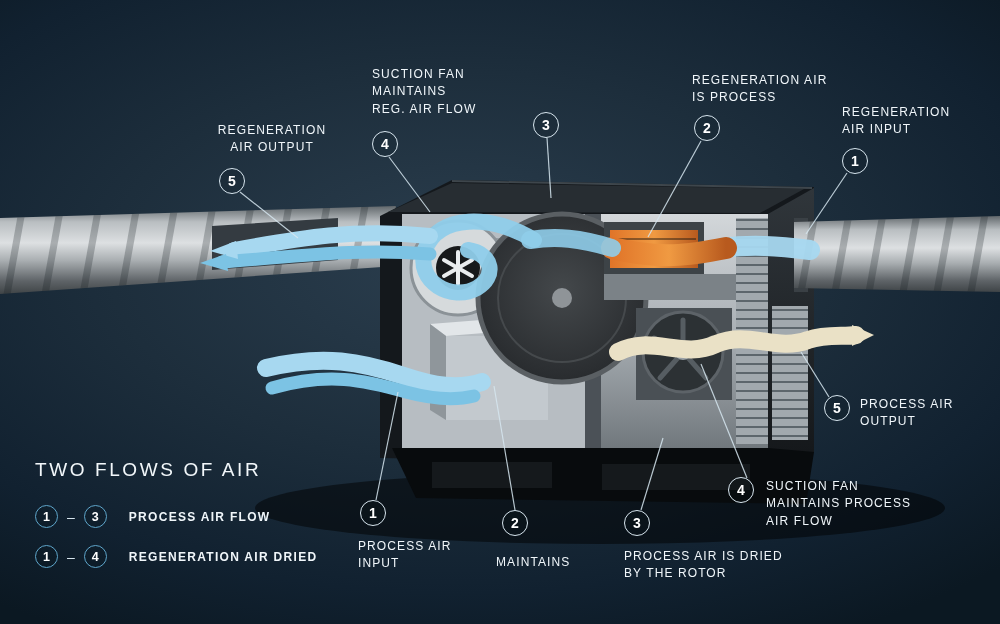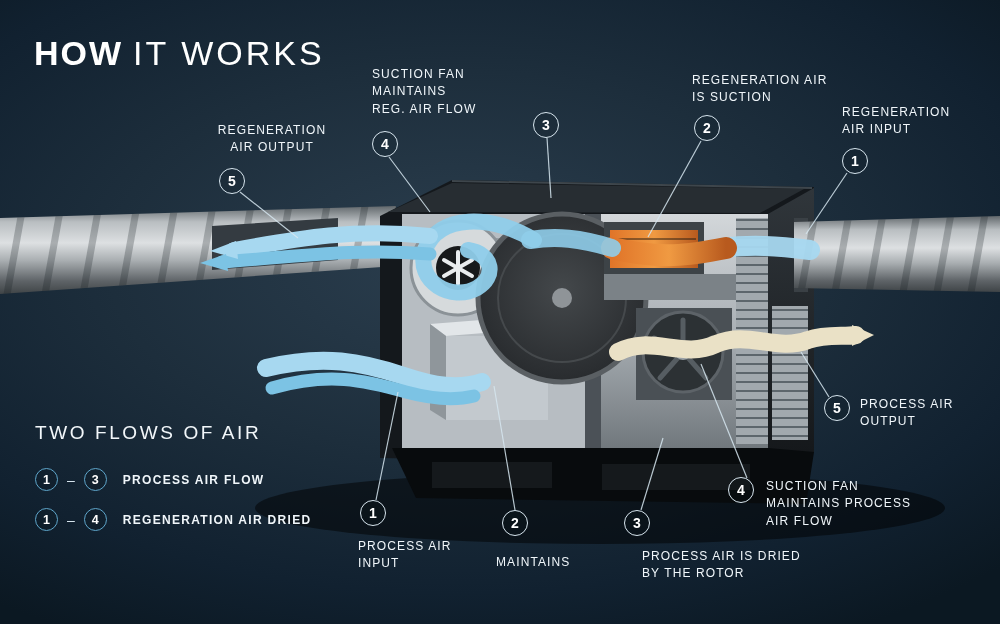--- a/index.html
+++ b/index.html
@@ -42,32 +42,32 @@
   #b-t2 { left:694px; top:115px; }
   #l-t1 { left:842px; top:104px; }
   #b-t1 { left:842px; top:148px; }
 
   
   #b-b1 { left:360px; top:500px; }
   #l-b1 { left:358px; top:538px; }
   #b-b2 { left:502px; top:510px; }
   #l-b2 { left:496px; top:554px; }
   #b-b3 { left:624px; top:510px; }
-  #l-b3 { left:642px; top:548px; }
+  #l-b3 { left:624px; top:548px; }
   #b-b4 { left:728px; top:477px; }
   #l-b4 { left:766px; top:478px; }
   #b-b5 { left:824px; top:395px; }
   #l-b5 { left:860px; top:396px; }
 
   .legend { position:absolute; left:35px; top:422px; }
-  .legend-heading { font-size:19px; letter-spacing:2.6px; font-weight:400; color:#f2f7fa; }
+  .legend-heading { font-size:19px; letter-spacing:2.6px; font-weight:400; color:#f2f7fa;margin-top:37px; }
   .legend-row { display:flex; align-items:center; gap:9px; margin-top:24px; }
   .legend-row + .legend-row { margin-top:17px; }
   .legend .dash { color:#d6e4ed; font-size:14px; font-weight:400; }
-  .legend-label { font-size:12px; font-weight:700; letter-spacing:1.3px; color:#f0f6fa; margin-left:7px; }
+  .legend-label { font-size:12px; font-weight:700; letter-spacing:1.3px; color:#f0f6fa; margin-left:13px; }
 </style>
 </head>
 <body>
 
 <div class="stage">
 
   <svg class="art" width="1000" height="624" viewBox="0 0 1000 624">
     <defs>
       <linearGradient id="gDuct" x1="0" y1="0" x2="0" y2="1">
         <stop offset="0" stop-color="#62686c"></stop>
@@ -228,35 +228,34 @@
       <line x1="701" y1="141" x2="648" y2="237"></line>
       <line x1="847" y1="173" x2="806" y2="234"></line>
       <line x1="376" y1="500" x2="398" y2="392"></line>
       <line x1="515" y1="510" x2="494" y2="386"></line>
       <line x1="641" y1="510" x2="663" y2="438"></line>
       <line x1="747" y1="478" x2="701" y2="364"></line>
       <line x1="829" y1="397" x2="801" y2="352"></line>
     </g>
   </svg>
 
-  <h1 class="title"><span class="t-bold">HOW</span><span class="t-light">IT WORKS</span></h1>
 
   <div class="lbl center" id="l-t5">REGENERATION
 AIR OUTPUT</div>
   <div class="badge" id="b-t5">5</div>
 
   <div class="lbl" id="l-t4">SUCTION FAN
 MAINTAINS
 REG. AIR FLOW</div>
   <div class="badge" id="b-t4">4</div>
 
   <div class="badge" id="b-t3">3</div>
 
   <div class="lbl" id="l-t2">REGENERATION AIR
-IS SUCTION</div>
+IS PROCESS</div>
   <div class="badge" id="b-t2">2</div>
 
   <div class="lbl" id="l-t1">REGENERATION
 AIR INPUT</div>
   <div class="badge" id="b-t1">1</div>
 
   <div class="badge" id="b-b1">1</div>
   <div class="lbl" id="l-b1">PROCESS AIR
 INPUT</div>
 

